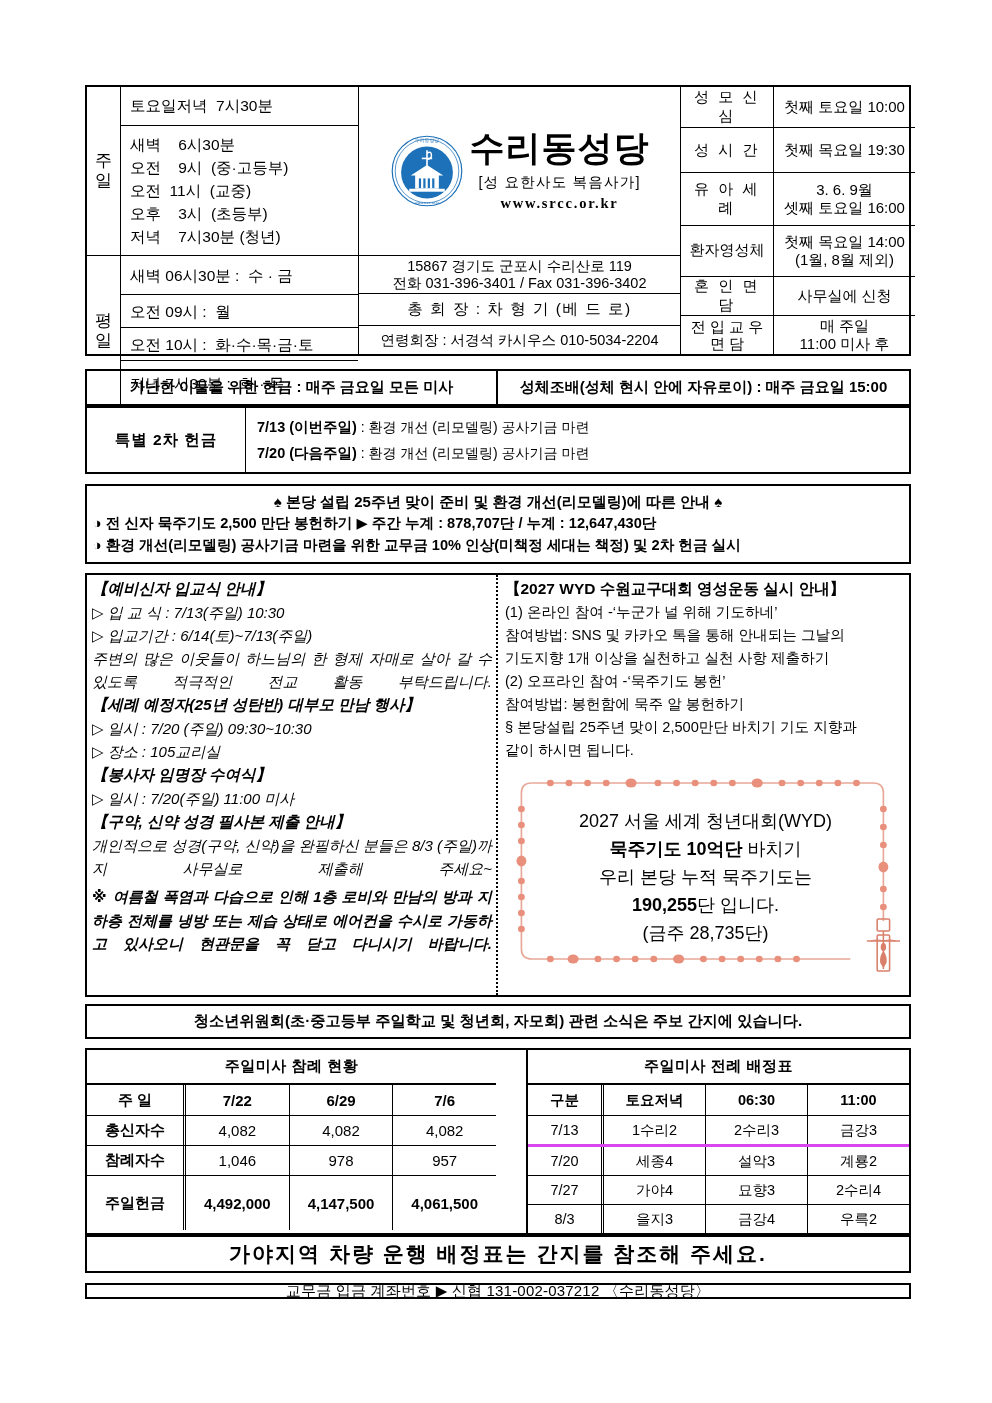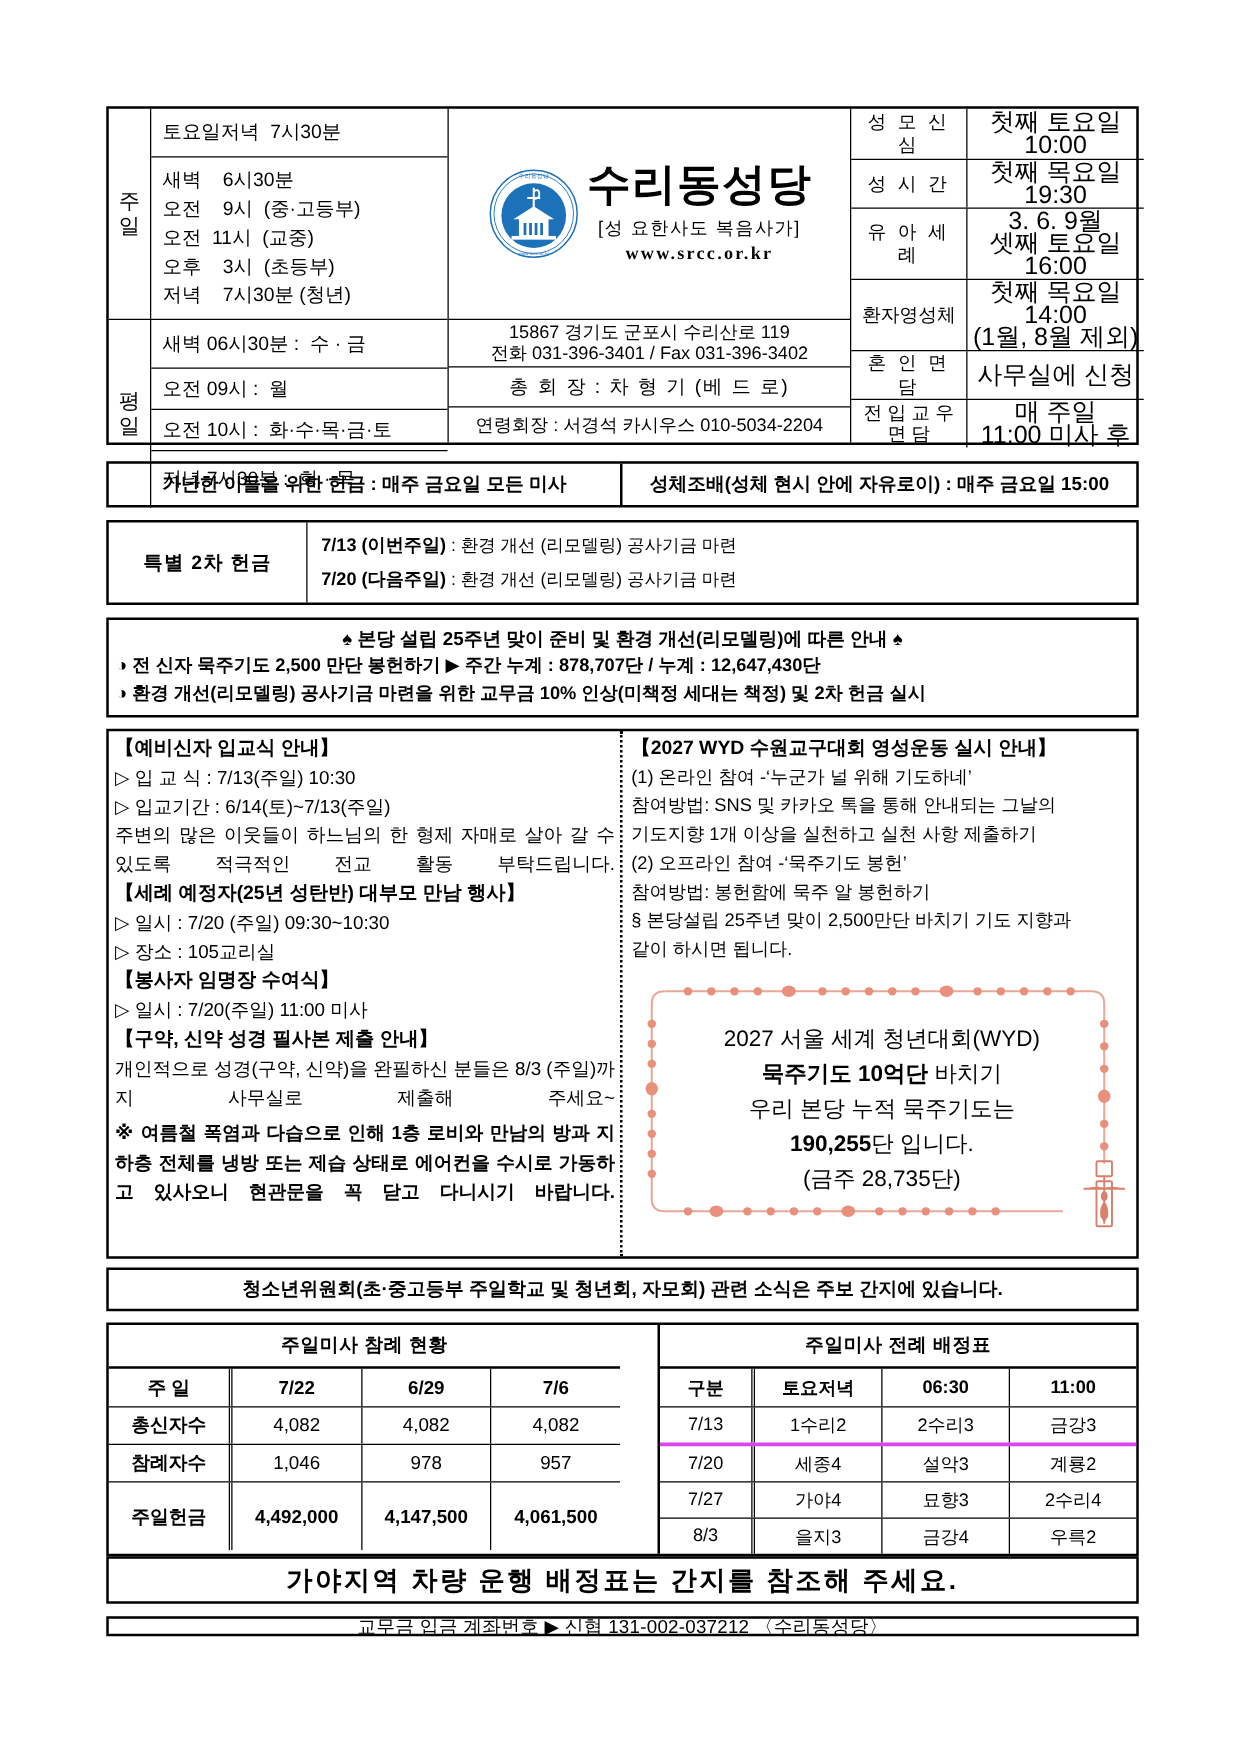--- a/index.html
+++ b/index.html
@@ -84,48 +84,48 @@
   .church-url {
     font-size: 14.5px; letter-spacing: 1.8px; margin-top: 3px;
     font-family: "Liberation Serif", "DejaVu Serif", serif; font-weight: bold;
   }
   .addr-box { height: 38px; font-size: 14.5px; line-height: 17px; }
   .chief-box { height: 32px; font-size: 15.5px; letter-spacing: 1.5px; }
   .elder-box { height: 33px; font-size: 14.5px; }
 
   .rt-lbl { font-size: 15px; letter-spacing: 2.5px; }
   .rt-lbl-tight { font-size: 15px; letter-spacing: 0px; }
-  .rt-val { font-size: 20px; line-height: 18px; }
+  .rt-val { font-size: 15px; line-height: 18px; }
   .h1of { height: 44px; }
   .h2of { height: 52px; }
   .h3of { height: 60px; }
   .h4of { height: 59px; }
   .h5of { height: 38px; }
 
   
   #bar-poor { display: flex; height: 37px; margin-top: 13px; }
   #bar-poor .cell { font-size: 15px; font-weight: bold; }
   .poor-left { flex: 0 0 409px; }
   .poor-right { flex: 1; }
 
   
-  #special-offering { display: flex; height: 68px; margin-top: 10px; }
+  #special-offering { display: flex; height: 68px; }
   .spc-lbl { flex: 0 0 158px; font-size: 15.5px; font-weight: bold; letter-spacing: 1px; }
   .spc-rows { flex: 1; display: flex; flex-direction: column; justify-content: center; }
   .spc-row { font-size: 14px; text-align: left; padding-left: 11px; line-height: 26px; white-space: nowrap; }
   .spc-row b { font-weight: bold; font-size: 14.5px; }
 
   
   #announce-banner { padding: 5px 6px 6px 6px; margin-top: 10px; }
   .ann-title { font-size: 15px; font-weight: bold; text-align: center; line-height: 21px; }
   .ann-line { font-size: 14.6px; font-weight: bold; text-align: left; line-height: 22px; white-space: nowrap; }
 
   
   #main-body { display: flex; margin-top: 9px; height: 424px; }
-  .col-left { flex: 0 0 409px; padding: 2px 4px 13px 5px; box-sizing: border-box; }
+  .col-left { flex: 0 0 409px; padding: 2px 4px 13px 5px; box-sizing: border-box; font-style: italic; }
   .col-div { flex: 0 0 0px; border-left: 2px dotted #000; }
   .col-right { flex: 1; padding: 2px 5px 0 7px; box-sizing: border-box; }
 
   .sec-head { font-size: 15.5px; font-weight: bold; line-height: 24px; white-space: nowrap; }
   .sec-item { font-size: 15px; line-height: 23px; white-space: nowrap; }
   .sec-para { font-size: 15px; line-height: 23px; text-align: justify; text-align-last: justify; }
   .sec-para-b { font-size: 15px; line-height: 23.5px; font-weight: bold; text-align: justify; text-align-last: justify; }
 
   .r-line { font-size: 14.6px; line-height: 23px; white-space: nowrap; }
 

